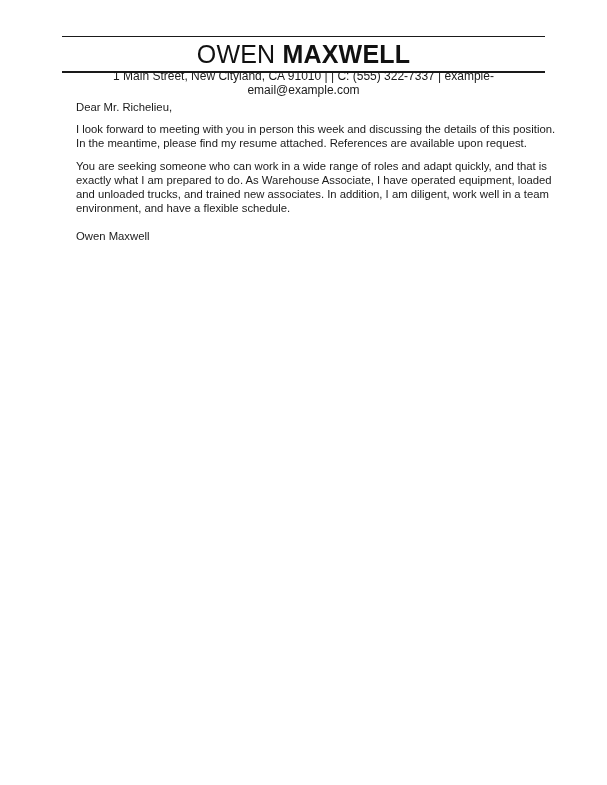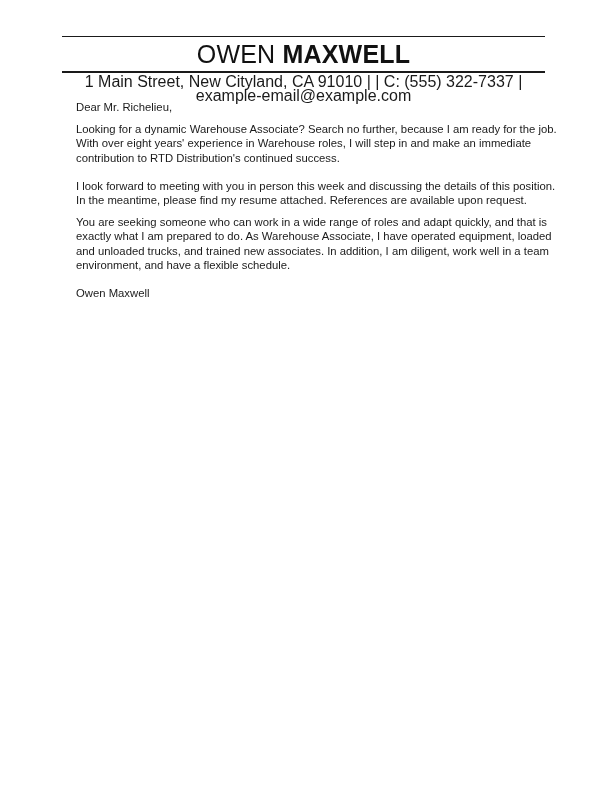--- a/index.html
+++ b/index.html
@@ -3,21 +3,21 @@
   <meta charset="utf-8">
   <style>
     html, body { margin: 0; padding: 0; background: #ffffff; }
     body { width: 607px; height: 785px; position: relative; overflow: hidden; font-family: "Liberation Sans", sans-serif; color: #111111; }
     .page { position: absolute; left: 0; top: 0; width: 606px; height: 785px; background: #fff; }
     .rule-top { position: absolute; left: 62px; width: 483px; top: 36px; height: 0; border-top: 1.6px solid #1a1a1a; }
     .rule-bottom { position: absolute; left: 62px; width: 483px; top: 71px; height: 0; border-top: 2.6px solid #1a1a1a; }
     .name { position: absolute; left: 62px; width: 483px; top: 38px; text-align: center; font-size: 25px; line-height: 32px; letter-spacing: 0.2px; color: #111; }
     .name .first { font-weight: normal; }
     .name .last { font-weight: bold; }
-    .contact { position: absolute; left: 62px; width: 483px; top: 75px; text-align: center; font-size: 16px; line-height: 14px; color: #1a1a1a; }
+    .contact { position: absolute; left: 62px; width: 483px; top: 69px; text-align: center; font-size: 12px; line-height: 14px; color: #1a1a1a; }
     .body { position: absolute; left: 76px; width: 485px; top: 100px; font-size: 11.3px; line-height: 14.2px; color: #1a1a1a; }
     .body p { margin: 0; }
     .salutation { margin-bottom: 8px !important; }
     .para { margin-bottom: 14px !important; }
     .para.last { margin-bottom: 8px !important; }
     .closing { margin-bottom: 30px !important; }
   </style>
 </head>
 <body>
 
@@ -25,18 +25,17 @@
   <div class="rule-top"></div>
   <div class="name">
     <span class="first">OWEN</span>
     <span class="last">MAXWELL</span>
   </div>
   <div class="rule-bottom"></div>
   <div class="contact">1 Main Street, New Cityland, CA 91010 | | C: (555) 322-7337 | example-email@example.com</div>
 
   <div class="body">
     <p class="salutation">Dear Mr. Richelieu,</p>
-    <p class="para">Looking for a dynamic Warehouse Associate? Search no further, because I am ready for the job. With over eight years' experience in Warehouse roles, I will step in and make an immediate contribution to RTD Distribution's continued success.</p>
     <p class="para last">I look forward to meeting with you in person this week and discussing the details of this position. In the meantime, please find my resume attached. References are available upon request.</p>
     <p class="para">You are seeking someone who can work in a wide range of roles and adapt quickly, and that is exactly what I am prepared to do. As Warehouse Associate, I have operated equipment, loaded and unloaded trucks, and trained new associates. In addition, I am diligent, work well in a team environment, and have a flexible schedule.</p>
     <p>Owen Maxwell</p>
   </div>
 </div>
 
 </body></html>

